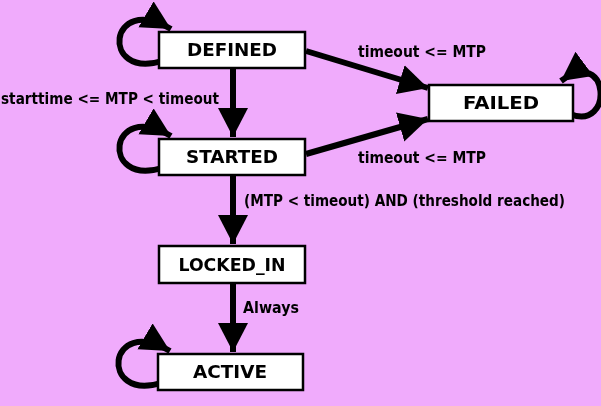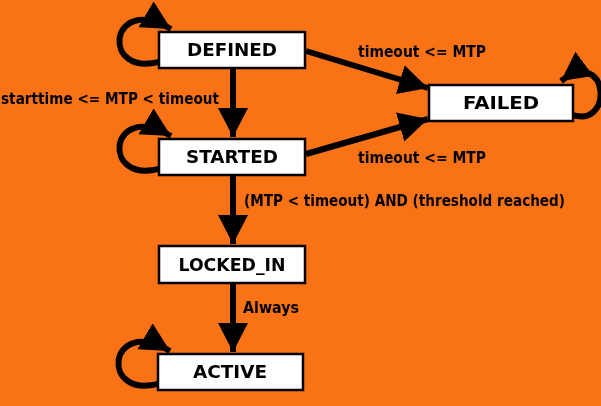--- a/index.html
+++ b/index.html
@@ -4,21 +4,21 @@
 <style>
   html, body {
     margin: 0;
     padding: 0;
     background: #ffffff;
   }
   .stage {
     position: relative;
     width: 601px;
     height: 406px;
-    background: #f97316;
+    background: #f0abfc;
     overflow: hidden;
     font-family: "DejaVu Sans", sans-serif;
   }
   svg { display: block; }
   .edge-path {
     fill: none;
     stroke: #000000;
     stroke-width: 6;
   }
   .loop-path {

